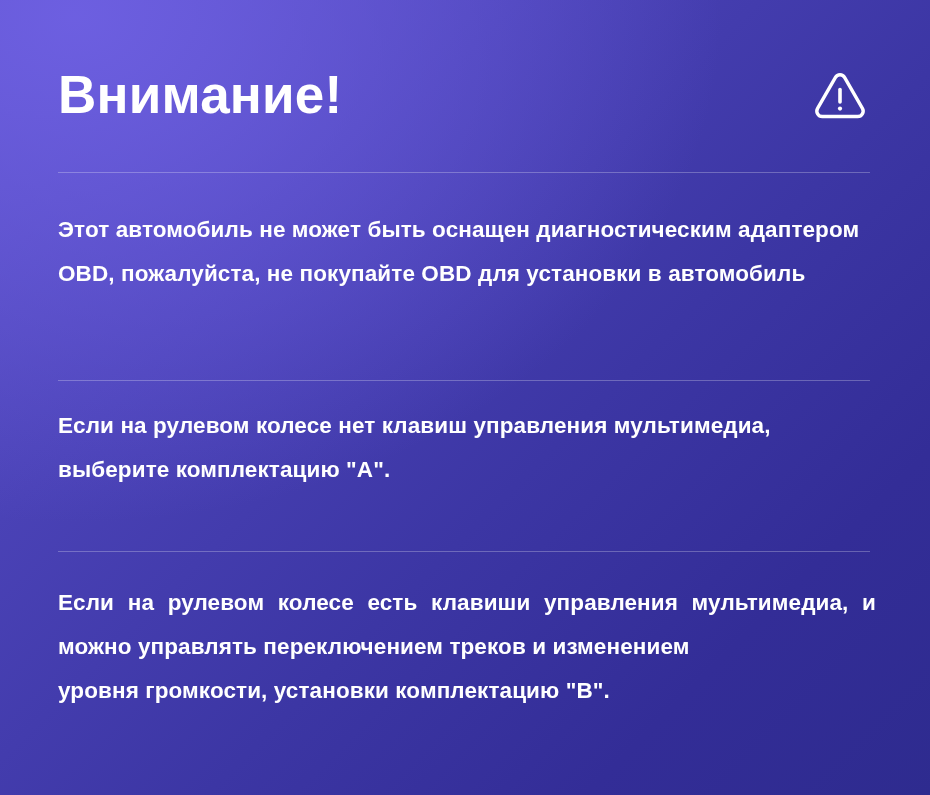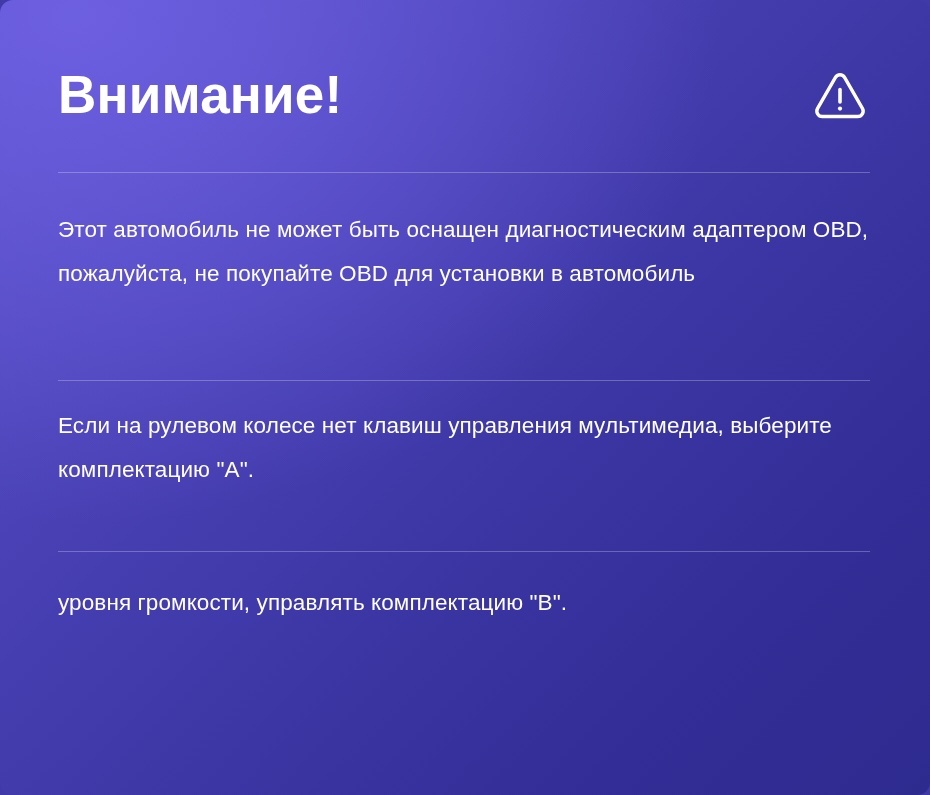--- a/index.html
+++ b/index.html
@@ -17,21 +17,20 @@
 
   .notice-panel {
     position: relative;
     width: 930px;
     height: 795px;
     box-sizing: border-box;
     background:
       radial-gradient(ellipse 120% 110% at 8% 2%, rgba(110, 96, 226, 0.95) 0%, rgba(110, 96, 226, 0.0) 58%),
       linear-gradient(135deg, #5a50c6 0%, #4a42b6 30%, #3c36a4 58%, #332d97 80%, #2e2b8f 100%);
     overflow: hidden;
-    border-radius: 13px;
   }
 
   
   .notice-header {
     position: absolute;
     left: 58px;
     right: 58px;
     top: 52px;
     height: 86px;
     display: flex;
@@ -75,21 +74,21 @@
     left: 58px;
     width: 818px;
     top: 172px;
   }
 
   .notice-paragraph {
     margin: 0;
     color: #ffffff;
     font-size: 22.5px;
     line-height: 44px;
-    font-weight: normal;
+    font-weight: bold;
     letter-spacing: 0.1px;
   }
 
   .para-1 { position: absolute; top: 36px;  width: 818px; }
   .para-2 { position: absolute; top: 232px; width: 818px; }
   .para-3 { position: absolute; top: 409px; width: 818px; text-align: justify; }
   .para-3 .last-line { display: block; text-align: left; }
 </style>
 </head>
 <body>
@@ -112,17 +111,18 @@
   <div class="divider divider-mid"></div>
   <div class="divider divider-bottom"></div>
 
   <div class="notice-body">
 
     <p class="notice-paragraph para-1">Этот автомобиль не может быть оснащен диагностическим адаптером OBD, пожалуйста, не покупайте OBD для установки в автомобиль</p>
 
     <p class="notice-paragraph para-2">Если на рулевом колесе нет клавиш управления мультимедиа, выберите комплектацию "A".</p>
 
     <p class="notice-paragraph para-3">
-      <span class="last-line">уровня громкости, управлять комплектацию "B".</span>
+      <span>Если на рулевом колесе есть клавиши управления мультимедиа, и можно управлять переключением треков и изменением</span>
+      <span class="last-line">уровня громкости, установки комплектацию "B".</span>
     </p>
 
   </div>
 </div>
 
 </body></html>

